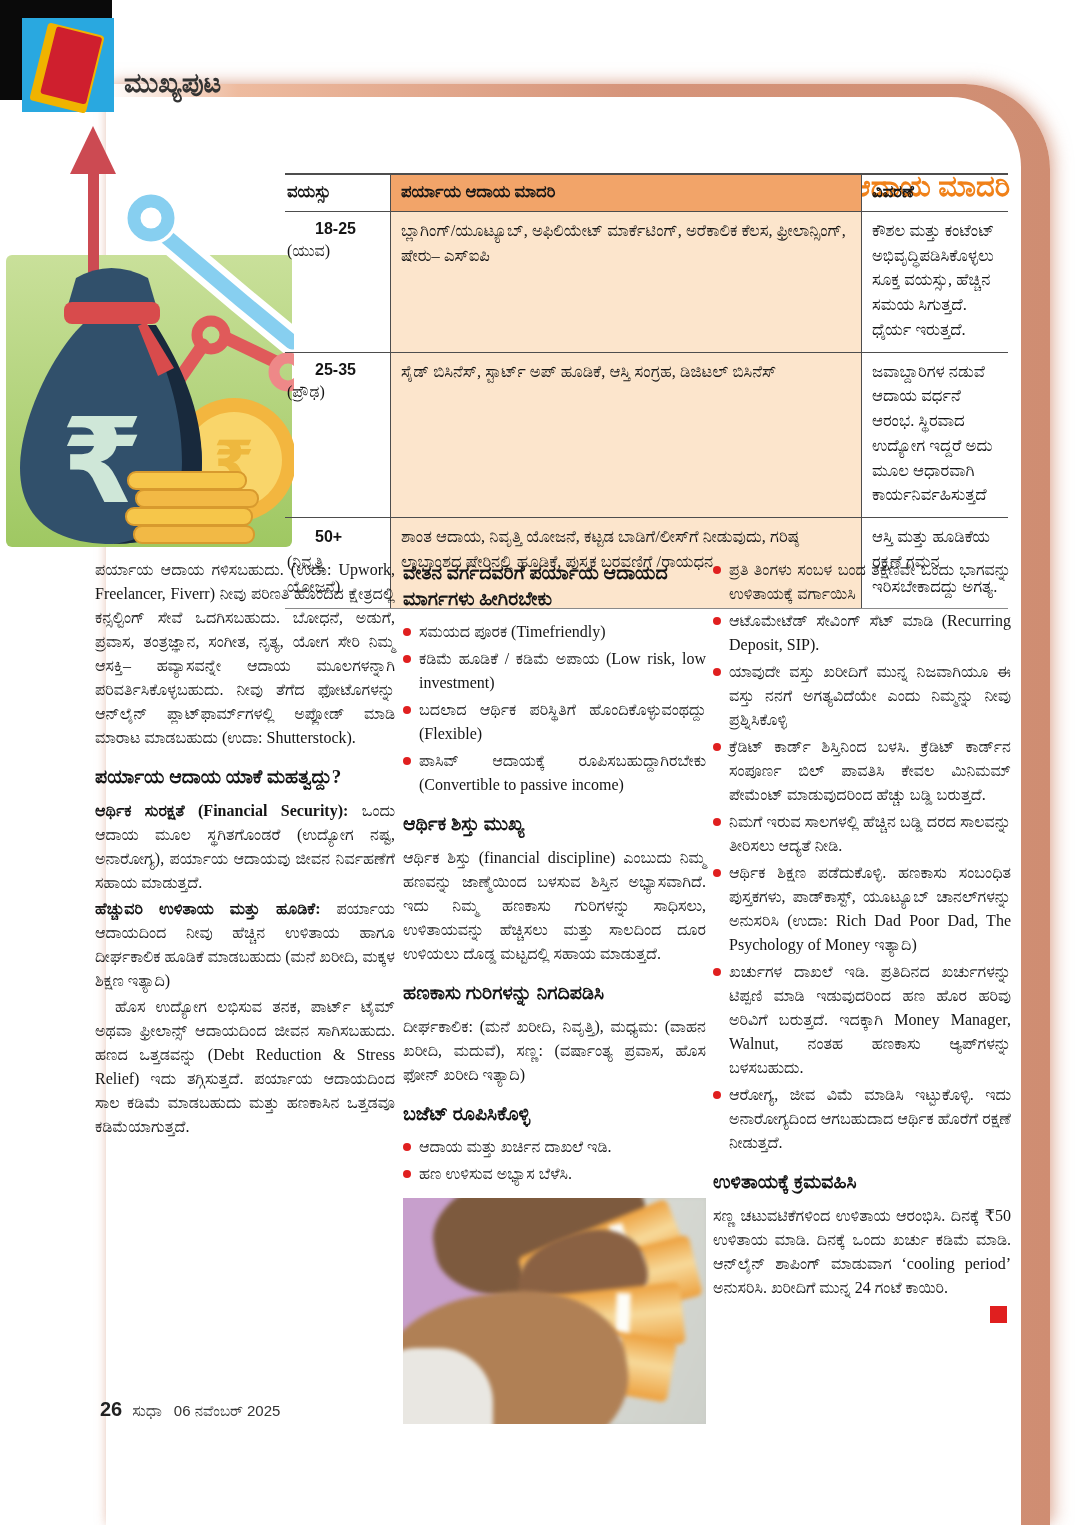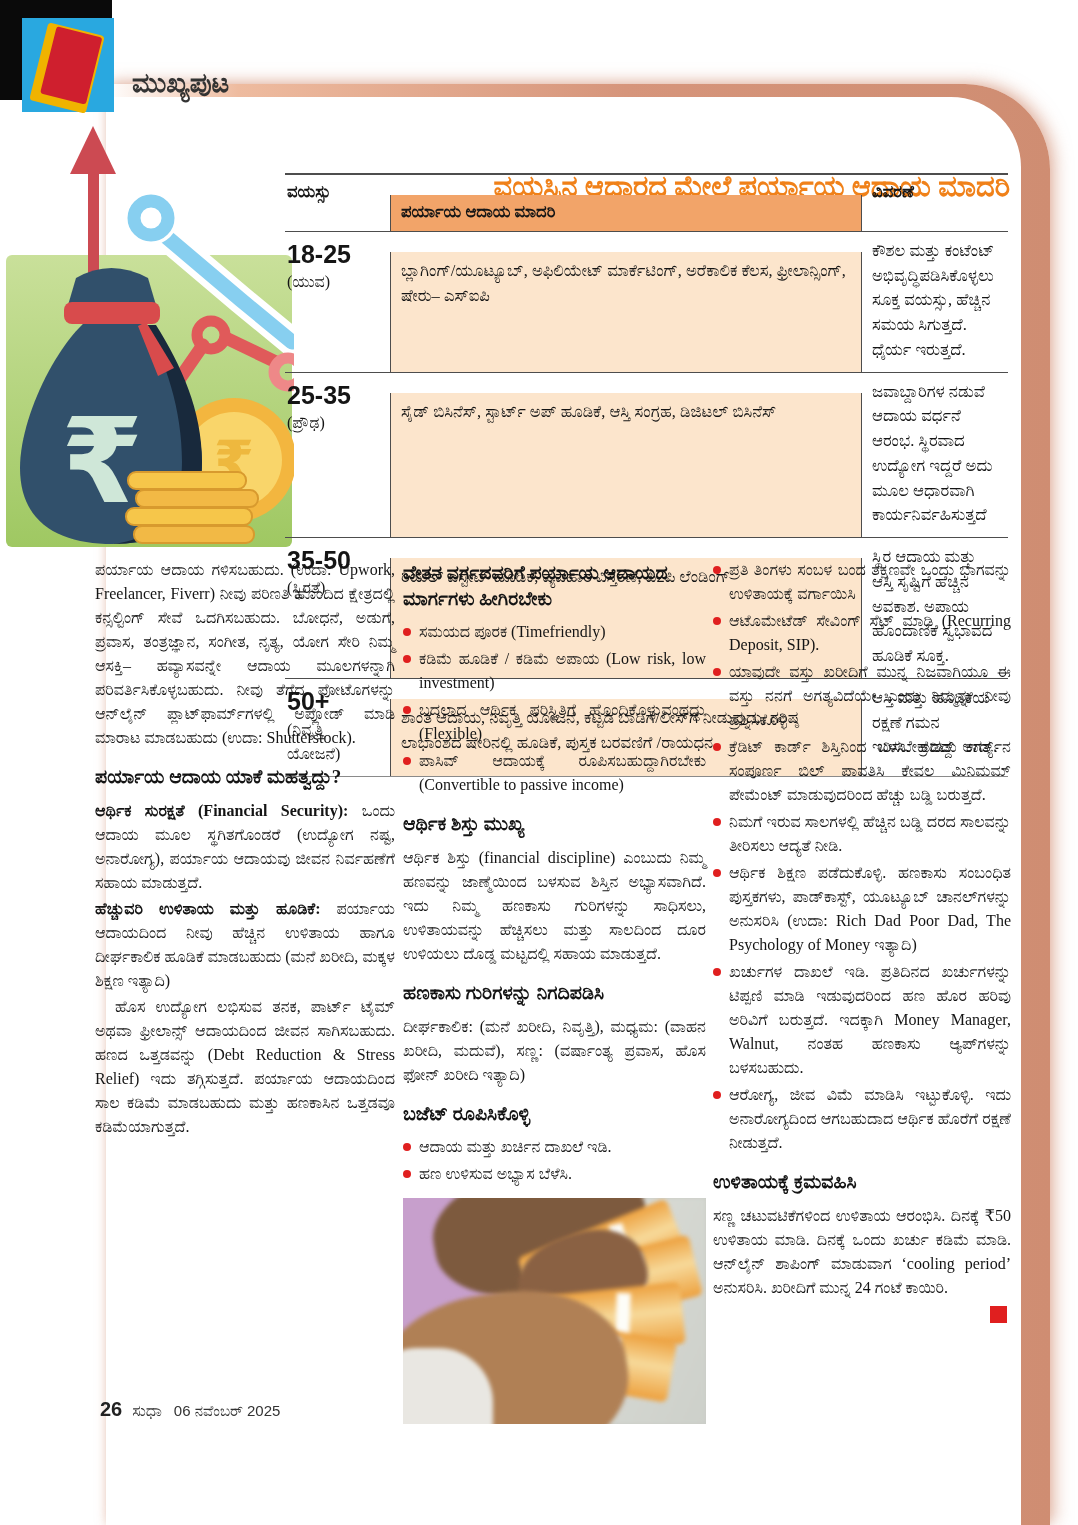--- a/index.html
+++ b/index.html
@@ -13,35 +13,35 @@
     box-shadow:6px -3px 16px rgba(214,149,123,.55),0 0 10px rgba(214,149,123,.35);}
   .frame-inner{position:absolute;left:106px;top:97px;width:915px;height:1428px;
     border-top-right-radius:70px;background:#ffffff;}
 
   
   .logo-black{position:absolute;left:0;top:0;width:112px;height:100px;background:#0a0a0a;}
   .logo-blue{position:absolute;left:22px;top:18px;width:92px;height:94px;background:#29a8e0;}
   .logo-book{position:absolute;left:16px;top:10px;width:58px;height:80px;background:#f0b300;
     transform:rotate(14deg);border-radius:4px;}
   .logo-book-inner{position:absolute;left:9px;top:2px;right:2px;bottom:9px;background:#cf1f2e;border-radius:3px;}
-  .masthead-label{position:absolute;left:132px;top:68px;font-size:27px;font-weight:bold;color:#333;z-index:5;}
+  .masthead-label{position:absolute;left:124px;top:68px;font-size:27px;font-weight:bold;color:#333;z-index:5;}
 
   
   .table-title{position:absolute;left:300px;top:126px;width:710px;text-align:right;
     font-size:29px;font-weight:bold;color:#f08119;z-index:4;margin-top:44px;}
   .age-table{position:absolute;left:285px;top:173px;width:723px;z-index:4;
     border-top:2px solid #4d4d4d;border-bottom:1.5px solid #8a8a8a;font-size:16.5px;color:#151515;}
   .t-row{display:grid;grid-template-columns:105px 472px 146px;border-bottom:1.6px solid #4d4d4d;}
   .t-row:last-child{border-bottom:none;}
   .t-cell{padding:7px 10px 9px 10px;line-height:1.5;}
-  .t-cell.mid{background:#fce5cc;border-left:1px solid #4d4d4d;border-right:1px solid #4d4d4d;margin-top:20px;}
+  .t-cell.mid{background:#fce5cc;border-left:1px solid #4d4d4d;border-right:1px solid #4d4d4d;}
   .t-row.head .t-cell.mid{background:#f2a469;}
   .t-row.head .t-cell{font-weight:bold;padding-top:5px;padding-bottom:6px;}
   .t-cell.agec{padding-left:2px;padding-right:20px;}
-  .age-big{font-weight:bold;font-size:25px;font-family:"Liberation Sans",sans-serif;display:block;line-height:1.25;}
+  .age-big{font-weight:bold;font-size:16px;font-family:"Liberation Sans",sans-serif;display:block;line-height:1.25;margin-left:28px;}
   .age-big.inline{display:inline;}
   .age-sub{font-size:16px;}
 
   
   .illus{position:absolute;left:6px;top:110px;z-index:3;}
 
   
   .col{position:absolute;top:558px;font-size:16px;line-height:24px;color:#141414;text-align:justify;z-index:4;}
   #col1{left:95px;width:300px;height:852px;}
   #col2{left:403px;width:303px;height:962px;}
@@ -114,28 +114,20 @@
     <div class="t-row">
       <div class="t-cell agec">
         <span class="age-big">25-35</span>
         <span class="age-sub">(ಪ್ರೌಢ)</span>
       </div>
       <div class="t-cell mid">ಸೈಡ್ ಬಿಸಿನೆಸ್, ಸ್ಟಾರ್ಟ್ ಅಪ್ ಹೂಡಿಕೆ, ಆಸ್ತಿ ಸಂಗ್ರಹ, ಡಿಜಿಟಲ್ ಬಿಸಿನೆಸ್</div>
       <div class="t-cell">ಜವಾಬ್ದಾರಿಗಳ ನಡುವೆ ಆದಾಯ ವರ್ಧನೆ ಆರಂಭ. ಸ್ಥಿರವಾದ ಉದ್ಯೋಗ ಇದ್ದರೆ ಅದು ಮೂಲ ಆಧಾರವಾಗಿ ಕಾರ್ಯನಿರ್ವಹಿಸುತ್ತದೆ</div>
     </div>
     <div class="t-row">
       <div class="t-cell agec">
-        <span class="age-big">35-50</span>
-        <span class="age-sub">(ಸ್ಥಿರತೆ)</span>
-      </div>
-      <div class="t-cell mid">ರಿಯಲ್ ಎಸ್ಟೇಟ್ ಹೂಡಿಕೆ, ವ್ಯವಹಾರ ವಿಸ್ತರಣೆ, ಪಿ2ಪಿ ಲೆಂಡಿಂಗ್</div>
-      <div class="t-cell">ಸ್ಥಿರ ಆದಾಯ ಮತ್ತು ಆಸ್ತಿ ಸೃಷ್ಟಿಗೆ ಹೆಚ್ಚಿನ ಅವಕಾಶ. ಅಪಾಯ ಹೊಂದಾಣಿಕೆ ಸ್ವಭಾವದ ಹೂಡಿಕೆ ಸೂಕ್ತ.</div>
-    </div>
-    <div class="t-row">
-      <div class="t-cell agec">
         <span class="age-big inline">50+</span>
         <span class="age-sub">(ನಿವೃತ್ತಿ ಯೋಜನೆ)</span>
       </div>
       <div class="t-cell mid">ಶಾಂತ ಆದಾಯ, ನಿವೃತ್ತಿ ಯೋಜನೆ, ಕಟ್ಟಡ ಬಾಡಿಗೆ/ಲೀಸ್‌ಗೆ ನೀಡುವುದು, ಗರಿಷ್ಠ ಲಾಭಾಂಶದ ಷೇರಿನಲ್ಲಿ ಹೂಡಿಕೆ, ಪುಸ್ತಕ ಬರವಣಿಗೆ /ರಾಯಧನ</div>
       <div class="t-cell">ಆಸ್ತಿ ಮತ್ತು ಹೂಡಿಕೆಯ ರಕ್ಷಣೆ ಗಮನ ಇರಿಸಬೇಕಾದದ್ದು ಅಗತ್ಯ.</div>
     </div>
   </div>
 
   <svg class="illus" width="288" height="440" viewBox="0 0 288 440">
     <defs>

